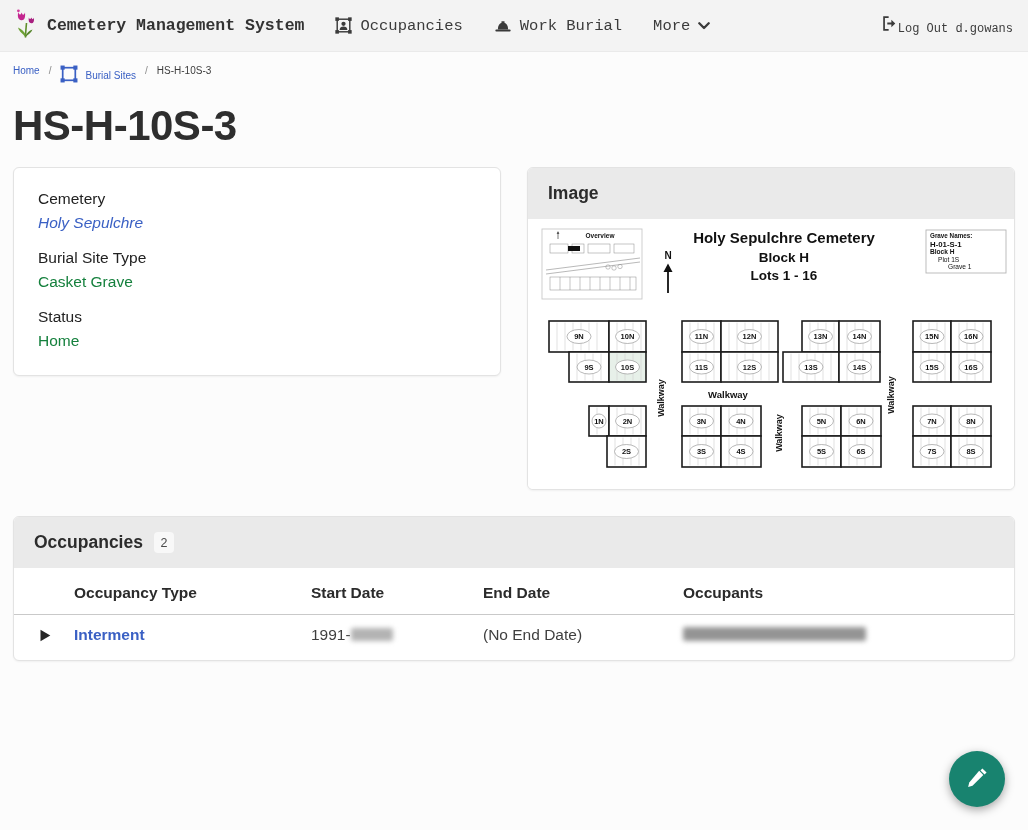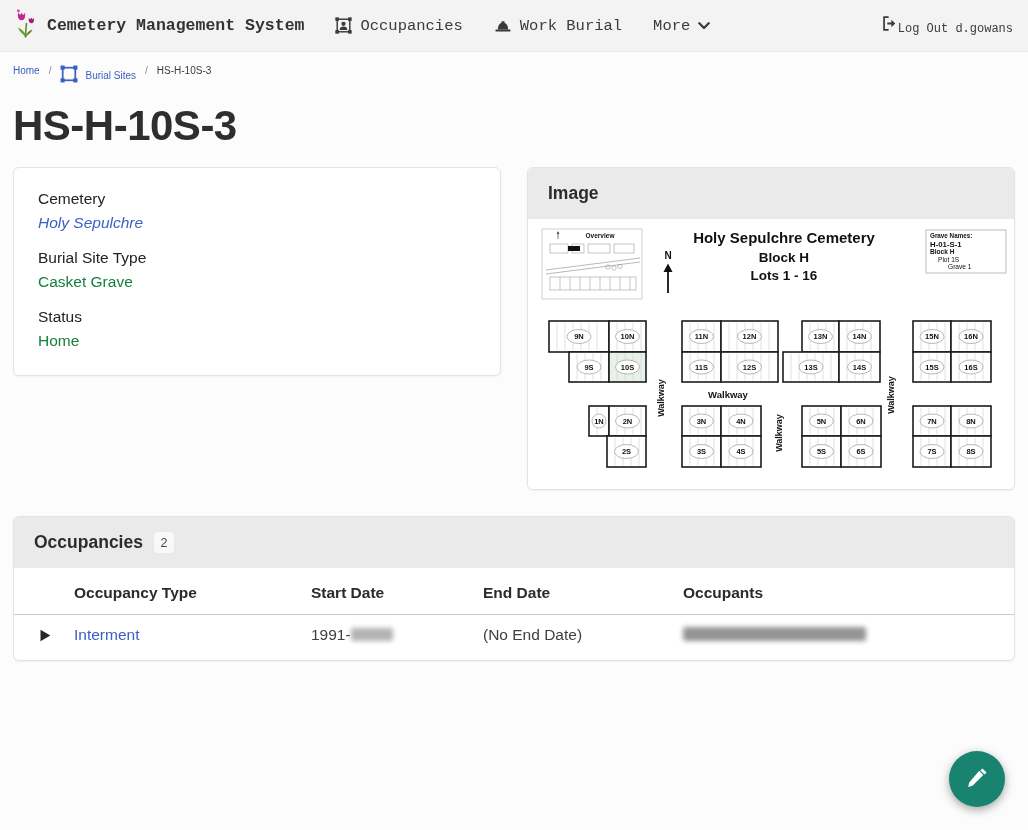--- a/index.html
+++ b/index.html
@@ -40,21 +40,21 @@
   .occ-header { display:flex; align-items:center; background:#eaeaea; padding:15px 20px; }
   .occ-title { font-size:17.5px; font-weight:700; color:#2c2c2c; }
   .badge { display:inline-flex; align-items:center; justify-content:center; min-width:20px; height:21px; padding:0 5px; margin-left:11px; background:#f8f8f8; border-radius:4px; font-size:12.5px; color:#4a4a4a; }
   table.occ-table { width:100%; border-collapse:collapse; font-size:15.5px; table-layout:fixed; }
   .occ-table th { text-align:left; font-weight:700; color:#2b2b2b; padding:16px 0 12px; border-bottom:1px solid #c9c9c9; }
   .occ-table td { padding:11px 0; border-top:1px solid #e5e5e5; color:#3f3f3f; vertical-align:middle; }
   .occ-table thead th:first-child { padding-left:24px; }
   .occ-table td.c-icon { padding-left:24px; }
   .occ-table tbody tr:first-child td { border-top:none; }
   .occ-table tbody tr:nth-child(even) { background:#f7f7f7; }
-  .type-link { color:var(--link,#3a60c4); font-weight:400; text-decoration:none; cursor:pointer; }
+  .type-link { color:var(--link,#3a60c4); font-weight:700; text-decoration:none; cursor:pointer; }
   .redact { display:inline-block; height:13px; border-radius:2px; background:#b3b3b3; filter:blur(2.5px); vertical-align:-1px; }
   .redact.dark { background:#949494; height:14px; }
   .c-icon svg { vertical-align:middle; }
 
   
   .fab { position:absolute; right:23px; bottom:23px; width:56px; height:56px; border-radius:50%; border:none; background:var(--fab,#18836f); display:flex; align-items:center; justify-content:center; cursor:pointer; box-shadow:0 3px 10px rgba(0,0,0,.35); }
 </style>
 </head>
 <body>
 

